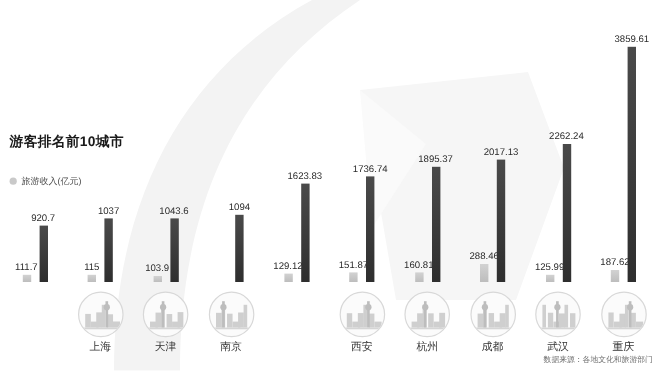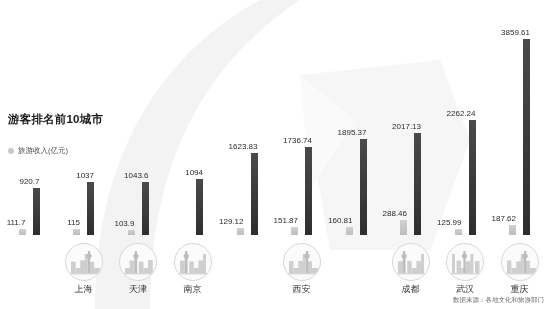--- a/index.html
+++ b/index.html
@@ -86,21 +86,21 @@
     height: 220px;
     display: flex;
     align-items: flex-end;
     justify-content: center;
     gap: 7px;
   }
   .bar-wrap {
     position: relative;
     display: flex;
     flex-direction: column;
-    align-items: flex-end;
+    align-items: center;
     justify-content: flex-end;
   }
   .bar {
     width: 7px;
   }
   .bar.light {
     background: linear-gradient(to bottom, #d2d2d2, #bdbdbd);
   }
   .bar.dark {
     background: linear-gradient(to bottom, #4a4a4a, #2e2e2e);
@@ -317,20 +317,36 @@
           <div class="bar-wrap">
             <span class="vallabel">160.81</span>
             <div class="bar light" style="height: 8.16631px;"></div>
           </div>
           <div class="bar-wrap">
             <span class="vallabel">1895.37</span>
             <div class="bar dark" style="height: 96.2513px;"></div>
           </div>
         </div>
       </div>
+      <div class="city" style="left: 330px;">
+        <div class="city-icon">
+          <svg width="32" height="30" viewBox="0 0 32 30">
+            <rect x="3.0" y="21.0" width="6.5" height="5.0" fill="#cfcfcf"></rect>
+            <rect x="7.6" y="14.1" width="5.0" height="11.9" fill="#cfcfcf"></rect>
+            <rect x="12.2" y="7.0" width="3.0" height="19.0" fill="#cfcfcf"></rect>
+            <rect x="16.8" y="14.1" width="4.6" height="11.9" fill="#cfcfcf"></rect>
+            <rect x="21.4" y="21.0" width="6.5" height="5.0" fill="#cfcfcf"></rect>
+            <rect x="26.0" y="13.7" width="4.9" height="12.3" fill="#cfcfcf"></rect>
+            <rect x="13.3" y="4" width="2.2" height="22" fill="#bdbdbd"></rect>
+            <circle cx="14.4" cy="9" r="2.6" fill="#bdbdbd"></circle>
+            <rect x="1" y="26" width="30" height="1.4" fill="#d5d5d5"></rect>
+          </svg>
+        </div>
+        <div class="city-name">杭州</div>
+      </div>
       <div class="group" style="left: 384.5px;">
         <div class="bars">
           <div class="bar-wrap">
             <span class="vallabel">288.46</span>
             <div class="bar light" style="height: 14.6487px;"></div>
           </div>
           <div class="bar-wrap">
             <span class="vallabel">2017.13</span>
             <div class="bar dark" style="height: 102.435px;"></div>
           </div>

